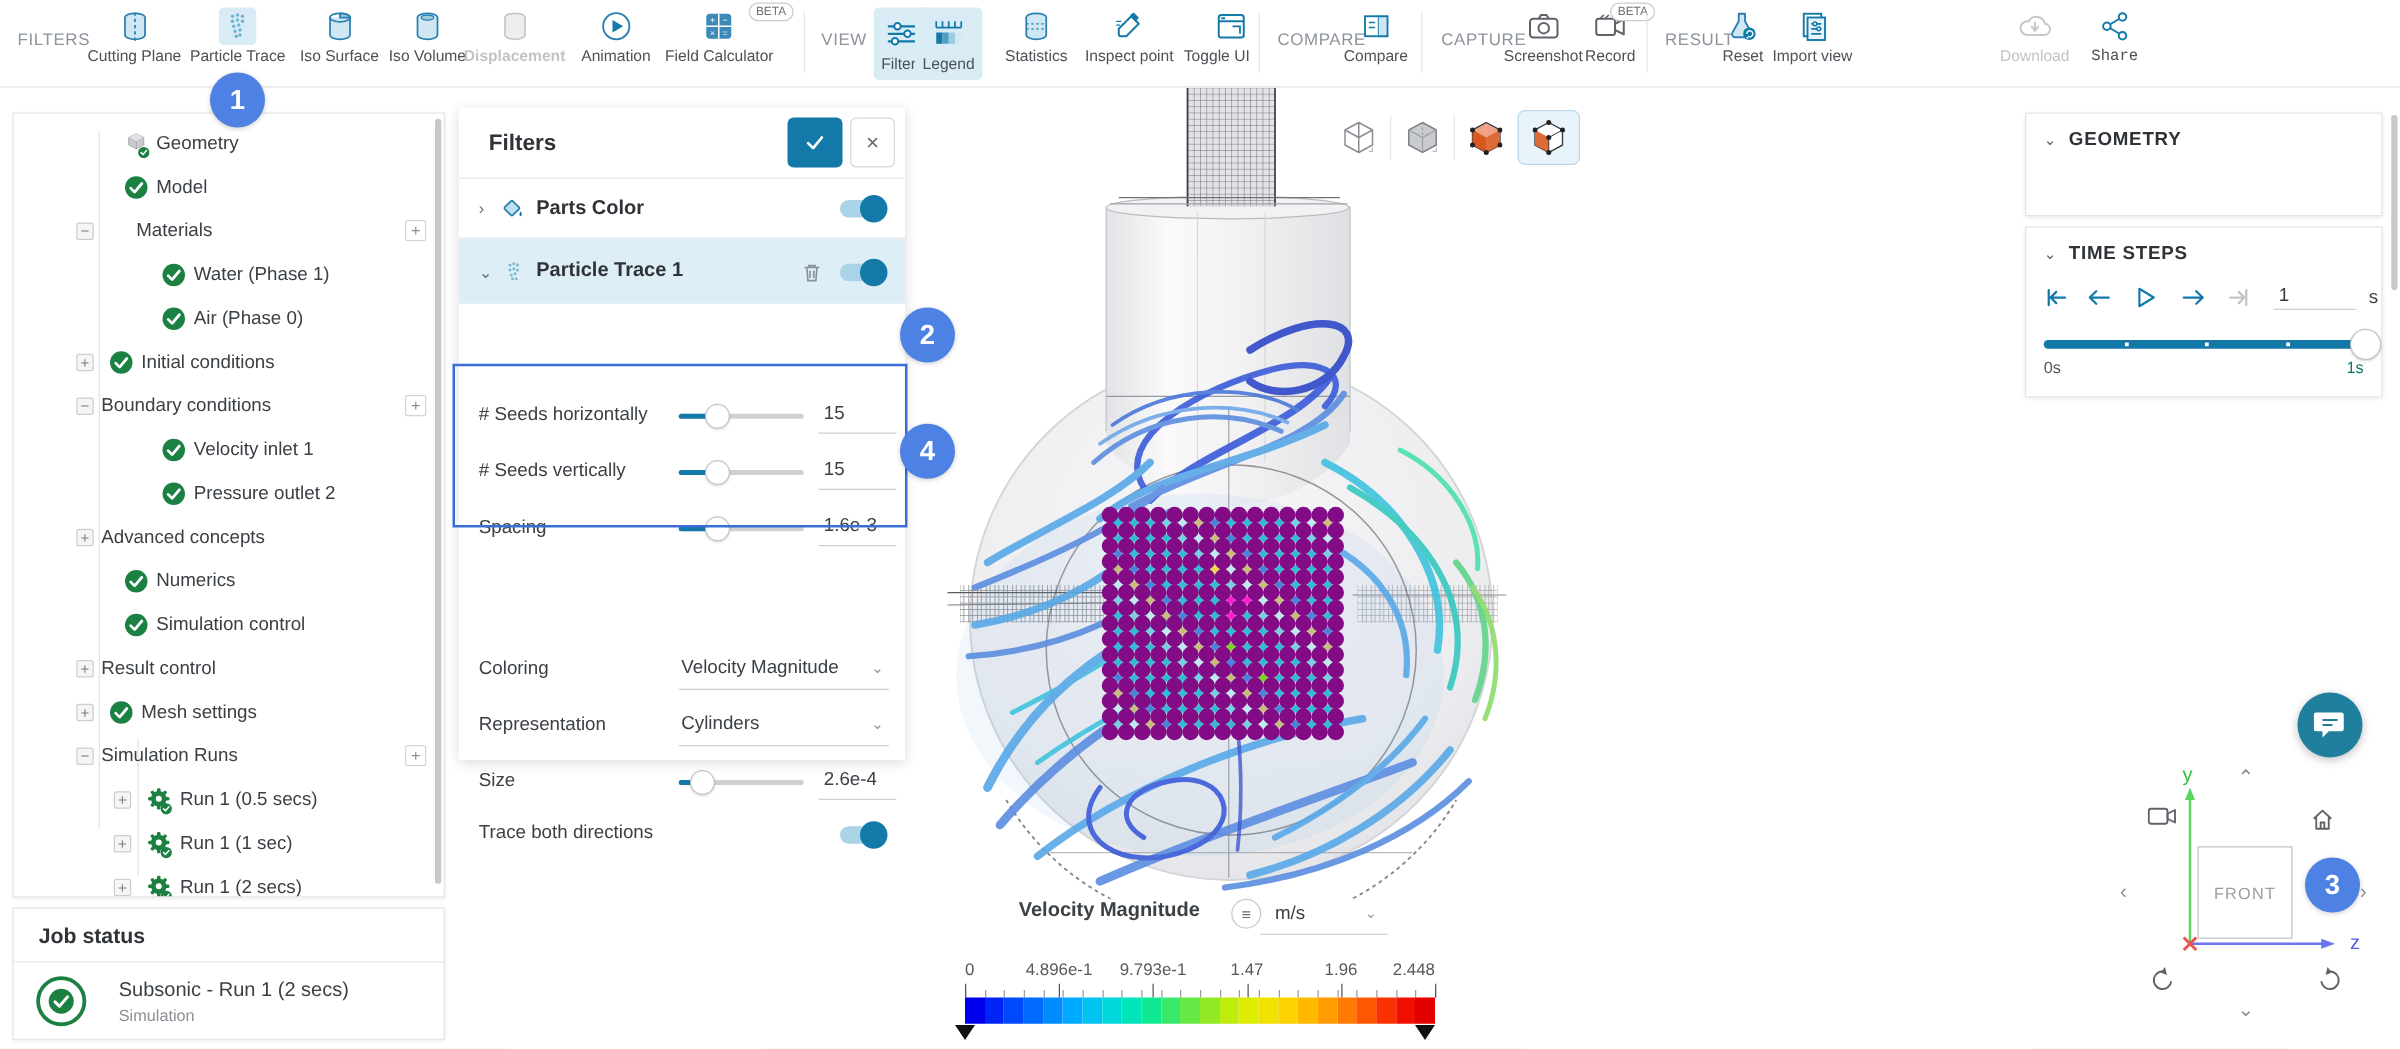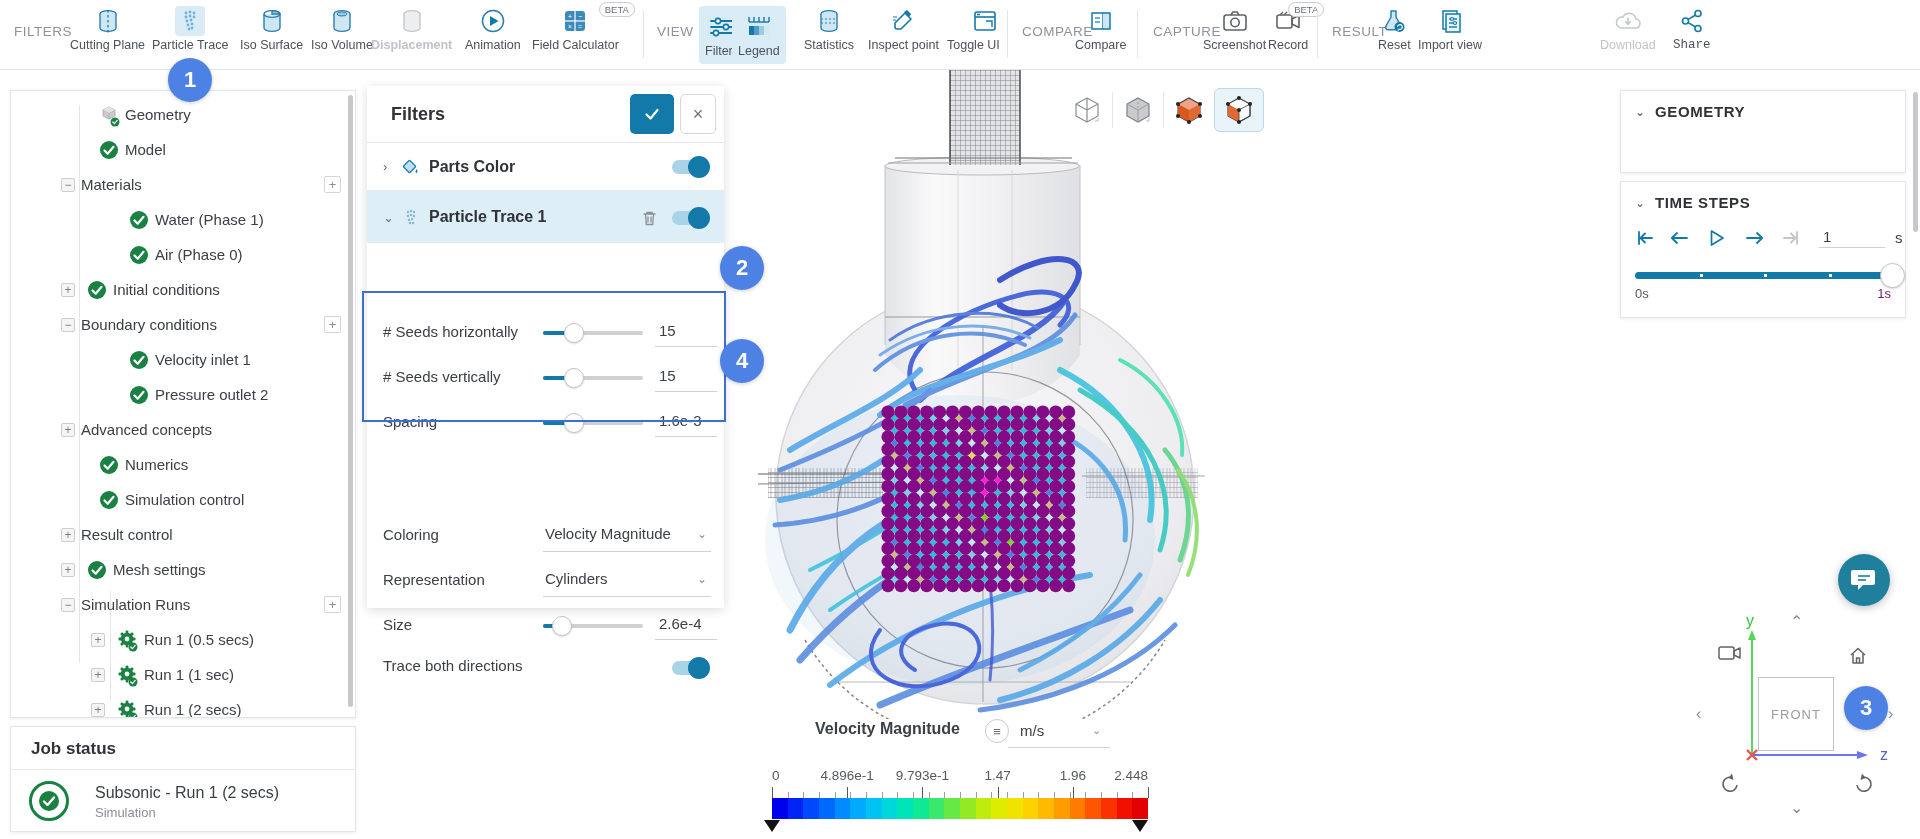--- a/index.html
+++ b/index.html
@@ -73,21 +73,21 @@
   #flow-label { position:absolute; left:72px; top:6px; font-size:15px; color:#3b4045; }
   #flow-connector { position:absolute; left:32px; top:-6px; width:12px; height:18px; border-left:1px solid #d7d8da; border-bottom:1px solid #d7d8da; }
   .ts-controls { position:absolute; left:12px; top:44px; width:262px; height:28px; }
   .ts-btn { position:absolute; top:0; width:24px; height:24px; display:flex; align-items:center; justify-content:center; }
   #ts-input { position:absolute; left:186px; top:0; width:66px; border-bottom:1px solid #cfd0d3; font-size:15px; color:#3b4045; text-align:left; padding:2px 4px; height:22px; }
   #ts-unit { position:absolute; left:262px; top:3px; font-size:15px; color:#3b4045; }
   #ts-slider { position:absolute; left:14px; top:90px; width:258px; height:7px; border-radius:4px; background:#1279a8; }
   .ts-tick { position:absolute; top:2px; width:3px; height:3px; background:#fff; }
   #ts-thumb { position:absolute; right:-12px; top:-9px; width:25px; height:25px; border-radius:50%; background:#fff; border:1px solid #c3c4c7; box-shadow:0 1px 2px rgba(0,0,0,.18); }
   #ts-start { position:absolute; left:14px; top:104px; font-size:13px; color:#55585c; }
-  #ts-end { position:absolute; right:14px; top:104px; font-size:13px; color:#701a75; }
+  #ts-end { position:absolute; right:14px; top:104px; font-size:13px; color:#0f766e; }
   #right-scrollbar { position:absolute; right:2px; top:92px; width:5px; height:140px; background:#c6c8cb; border-radius:3px; z-index:21; }
 
   
   #mode-buttons { position:absolute; left:1062px; top:87px; height:46px; display:flex; align-items:center; z-index:4; }
   .mode-btn { width:50px; height:44px; display:flex; align-items:center; justify-content:center; position:relative; }
   .mode-sep { width:1px; height:36px; background:#e6e7e9; }
   .mode-btn.sel { background:#e8f3fa; border:1px solid #bcd8ea; border-radius:6px; }
 
   
   #legend { position:absolute; left:620px; top:712px; width:600px; height:125px; z-index:3; }
@@ -894,21 +894,21 @@
         </div>
         <div class="tree-row" style="top: 41px;">
           <span class="status" style="left: 88px;"><svg width="20" height="20" viewBox="0 0 20 20">
               <circle cx="10" cy="10" r="9" fill="#1a8142"></circle>
               <path d="M5.5 10.5 L8.7 13.7 L14.5 6.8" stroke="#fff" stroke-width="2.2" fill="none" stroke-linecap="round" stroke-linejoin="round"></path>
             </svg></span>
           <span class="lbl" style="left: 114px;">Model</span>
         </div>
         <div class="tree-row" style="top: 76px;">
           <span class="expander" style="left: 50px;">−</span>
-          <span class="lbl" style="left: 70px;">Materials</span>
+          <span class="lbl" style="left: 70px; padding-left: 28px;">Materials</span>
           <span class="addbtn">+</span>
         </div>
         <div class="tree-row" style="top: 111px;">
           <span class="status" style="left: 118px;"><svg width="20" height="20" viewBox="0 0 20 20">
               <circle cx="10" cy="10" r="9" fill="#1a8142"></circle>
               <path d="M5.5 10.5 L8.7 13.7 L14.5 6.8" stroke="#fff" stroke-width="2.2" fill="none" stroke-linecap="round" stroke-linejoin="round"></path>
             </svg></span>
           <span class="lbl" style="left: 144px;">Water (Phase 1)</span>
         </div>
         <div class="tree-row" style="top: 146px;">

